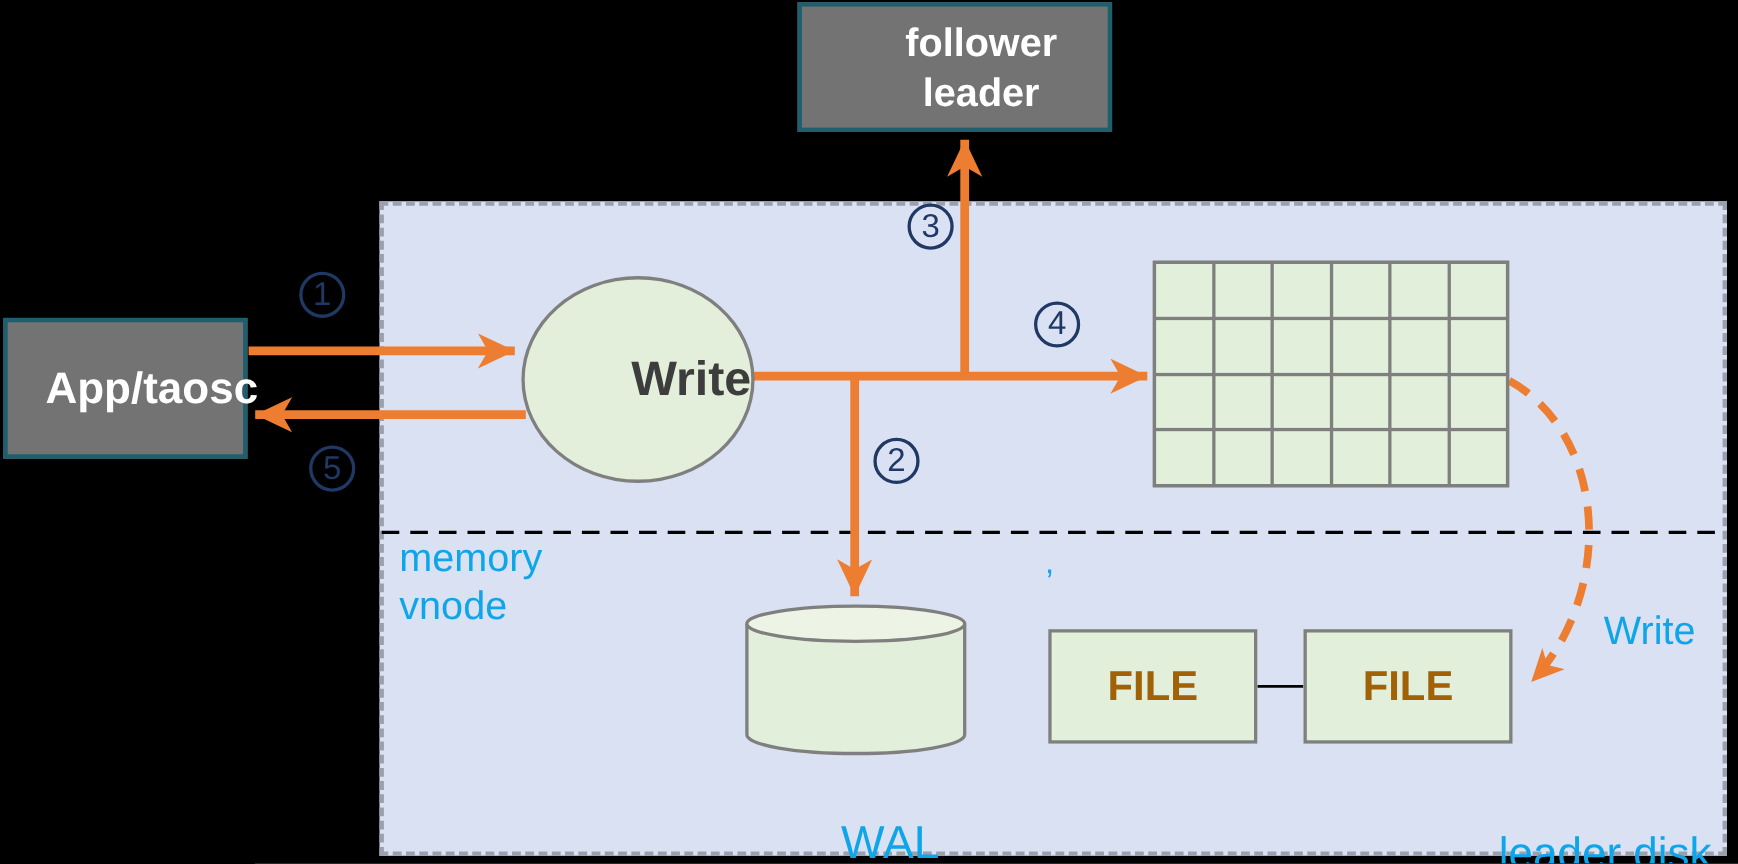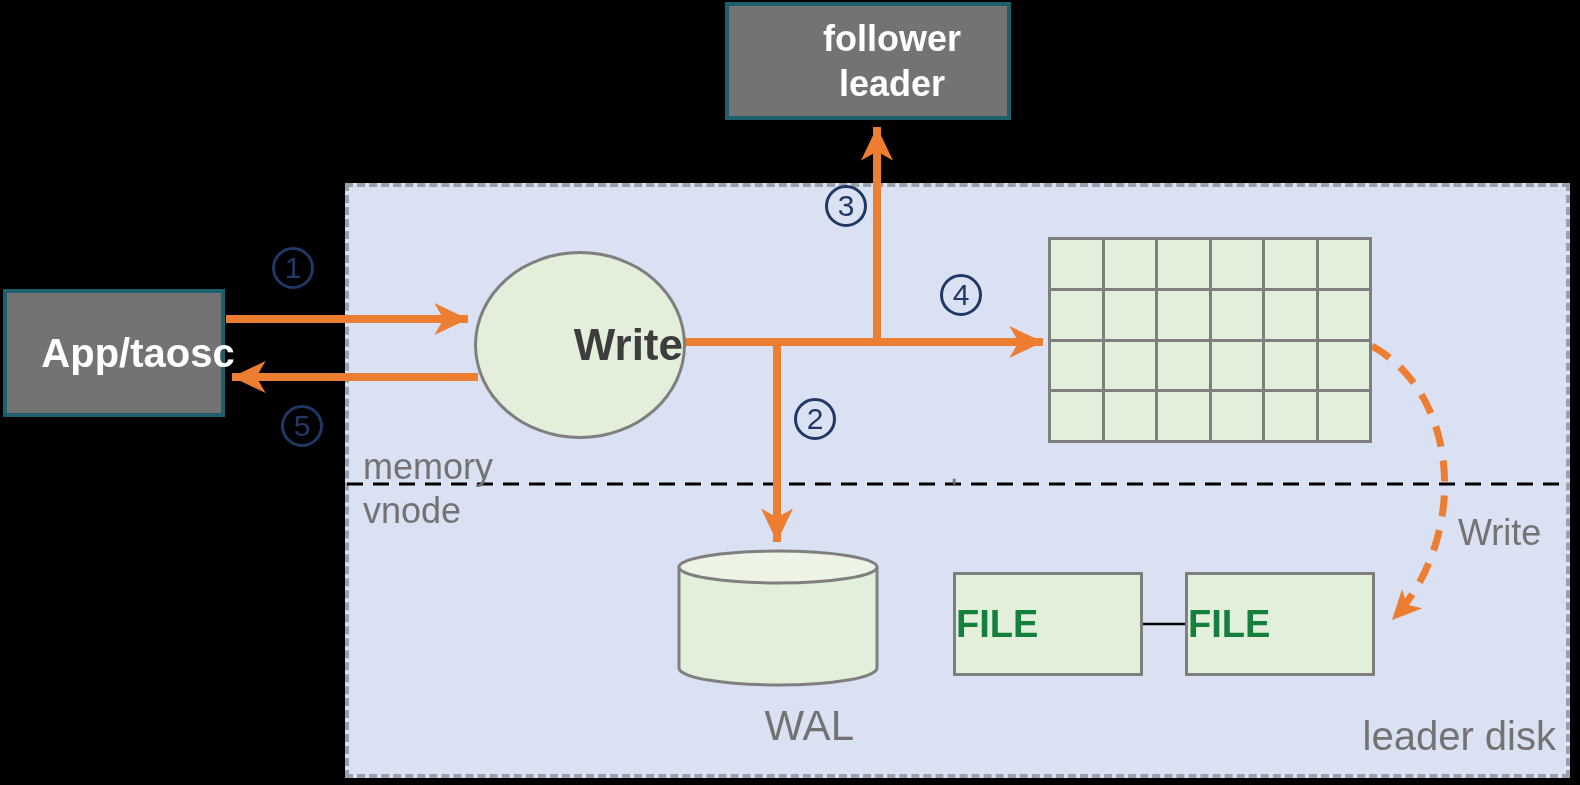--- a/index.html
+++ b/index.html
@@ -33,27 +33,27 @@
   #memgrid{
     position:absolute;left:1048px;top:237px;width:324px;height:206px;box-sizing:border-box;
     background:#7f7f7f;border:3px solid #7f7f7f;
     display:grid;grid-template-columns:repeat(6,1fr);grid-template-rows:repeat(4,1fr);gap:3px;
   }
   #memgrid .cell{background:#e2efda;}
   
   .filebox{
     position:absolute;top:572px;width:190px;height:104px;box-sizing:border-box;
     background:#e2efda;border:3px solid #7f7f7f;
-    display:flex;align-items:center;justify-content:flex-start;
-    font-size:38px;font-weight:bold;color:#15803d;
+    display:flex;align-items:center;justify-content:center;
+    font-size:38px;font-weight:bold;color:#a16207;
   }
   #file1{left:953px;}
   #file2{left:1185px;}
   
-  .lbl{position:absolute;color:#737373;white-space:nowrap;}
+  .lbl{position:absolute;color:#0ea5e9;white-space:nowrap;margin-top:40px;}
   #lbl-memory{left:363px;top:446px;font-size:36px;}
   #lbl-disk{left:363px;top:490px;font-size:36px;}
   #lbl-wal{left:700px;top:702px;width:154px;text-align:right;font-size:42px;}
   #lbl-flush{left:1458px;top:512px;font-size:36px;}
   #lbl-leader{left:1330px;top:714px;width:226px;text-align:right;font-size:40px;}
   #lbl-comma{left:950px;top:455px;font-size:30px;}
   
   .step{
     position:absolute;width:42px;height:42px;border-radius:50%;
     border:3px solid #1f3864;color:#1f3864;box-sizing:border-box;

